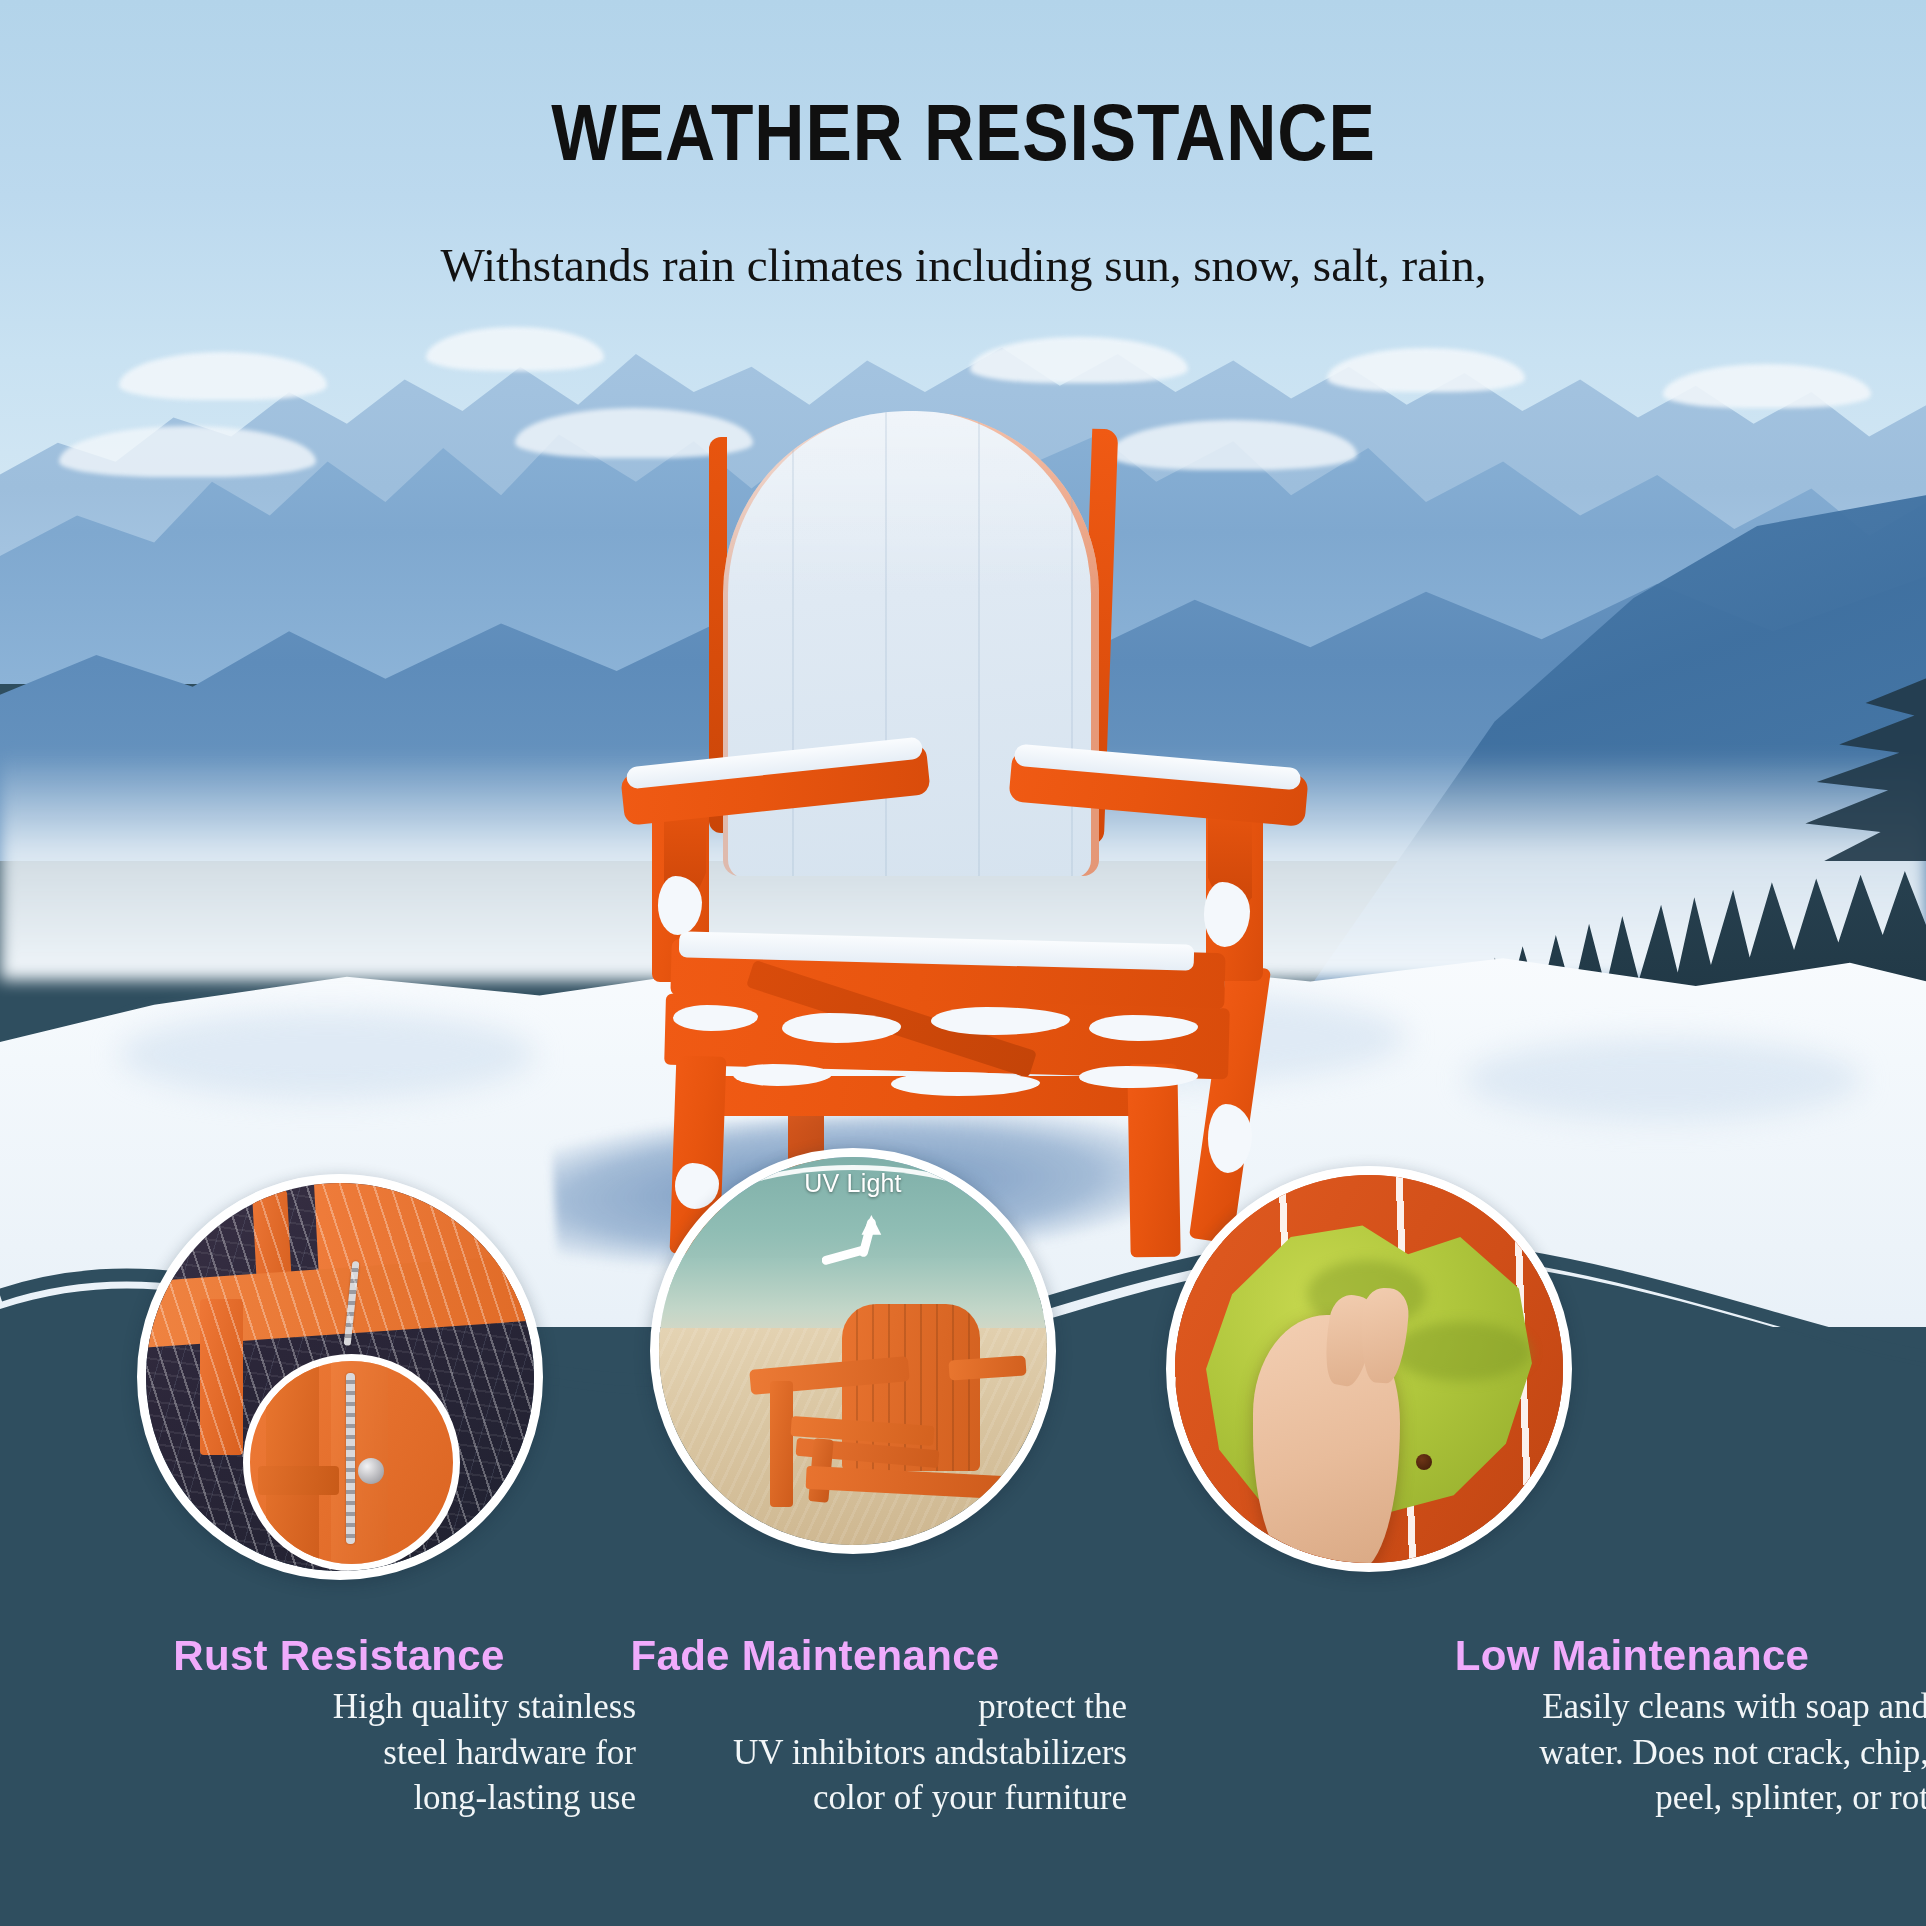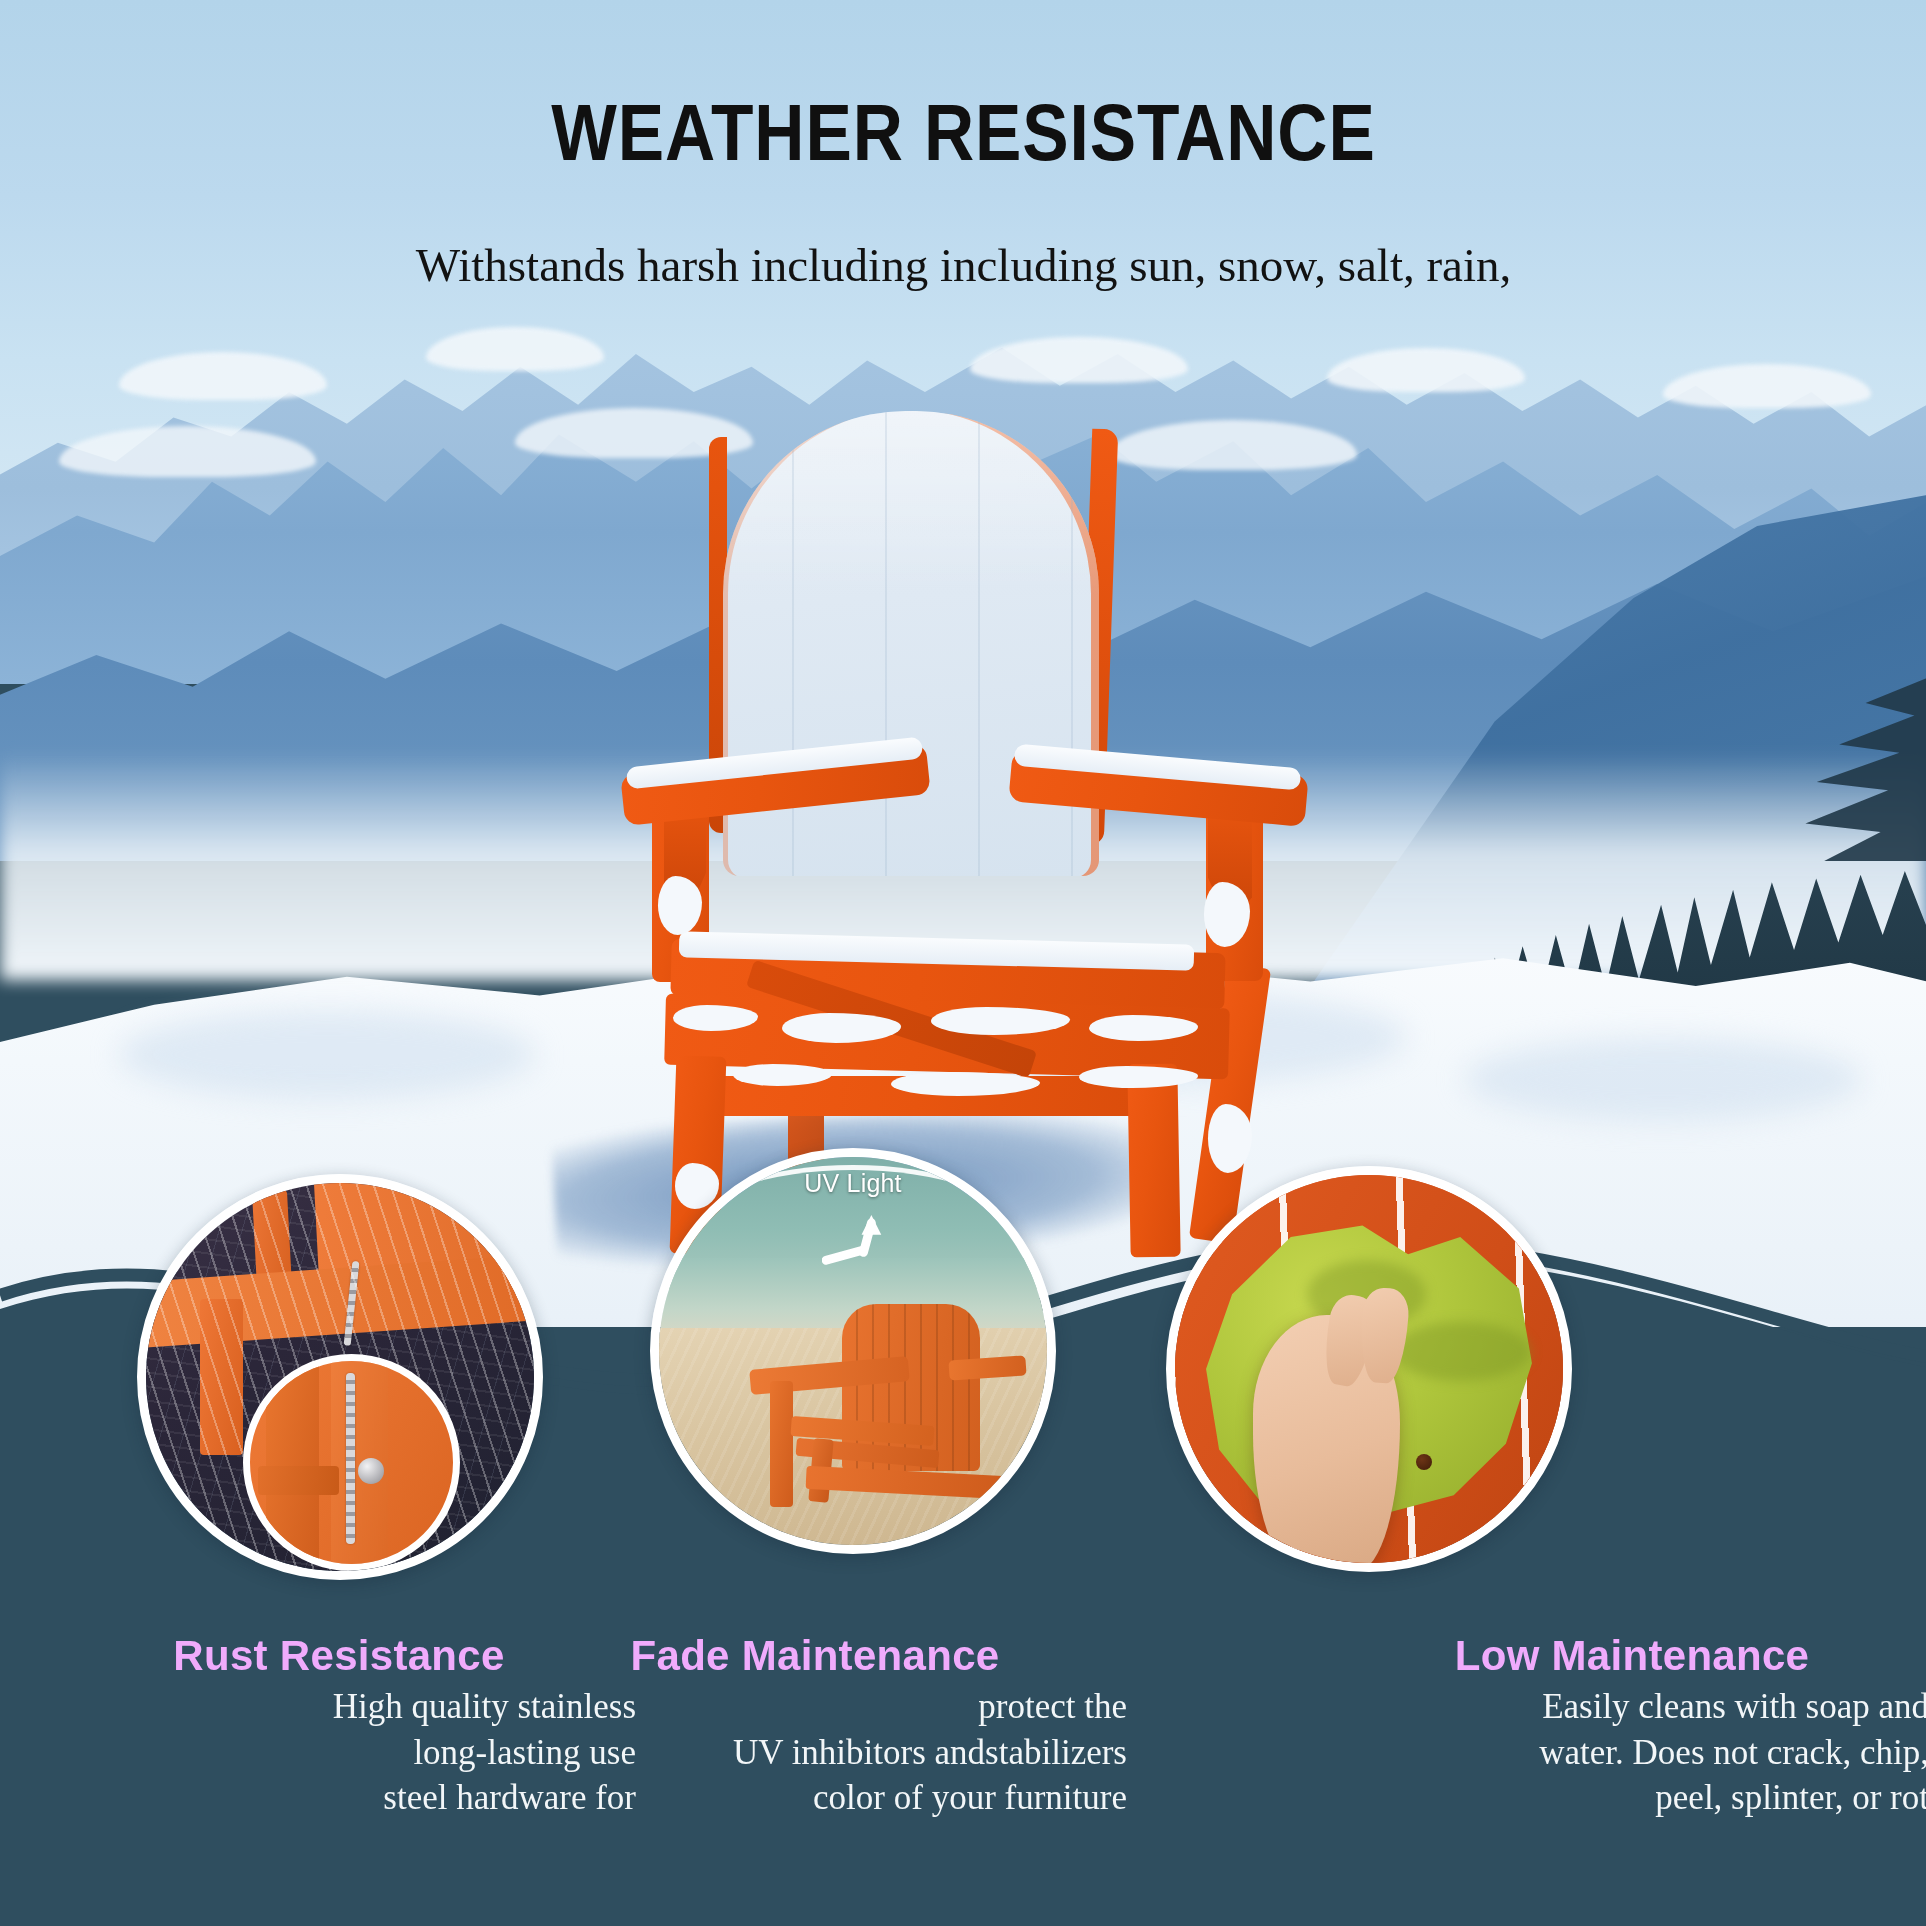--- a/index.html
+++ b/index.html
@@ -443,29 +443,29 @@
     <div class="cloth-fold" style="left:56%;top:38%;width:139px;height:59px;"></div>
     <div class="hand"></div>
     <div class="finger" style="left:39%;top:31%;width:46px;height:91px;transform:rotate(10deg);"></div>
     <div class="finger" style="left:48%;top:29%;width:46px;height:95px;transform:rotate(4deg);"></div>
     <div style="position:absolute;left:62%;top:72%;width:16px;height:16px;border-radius:50%;
                 background:radial-gradient(circle at 36% 32%,#6E3516,#3E1C08);"></div>
   </div>
 
   <div class="title">WEATHER RESISTANCE</div>
   <div class="subtitle">
-    <span>Withstands harsh including including sun, snow, salt, rain,</span>
+    <span>Withstands rain climates including sun, snow, salt, rain,</span>
   </div>
 
   <div class="feat-col f1">
     <div class="feat-title">Rust Resistance</div>
     <div class="feat-body">
       <span>High quality stainless</span>
+      <span>steel hardware for</span>
       <span>long-lasting use</span>
-      <span>steel hardware for</span>
     </div>
   </div>
 
   <div class="feat-col f2">
     <div class="feat-title">Fade Maintenance</div>
     <div class="feat-body">
       <span>protect the</span>
       <span>UV inhibitors andstabilizers</span>
       <span>color of your furniture</span>
     </div>

